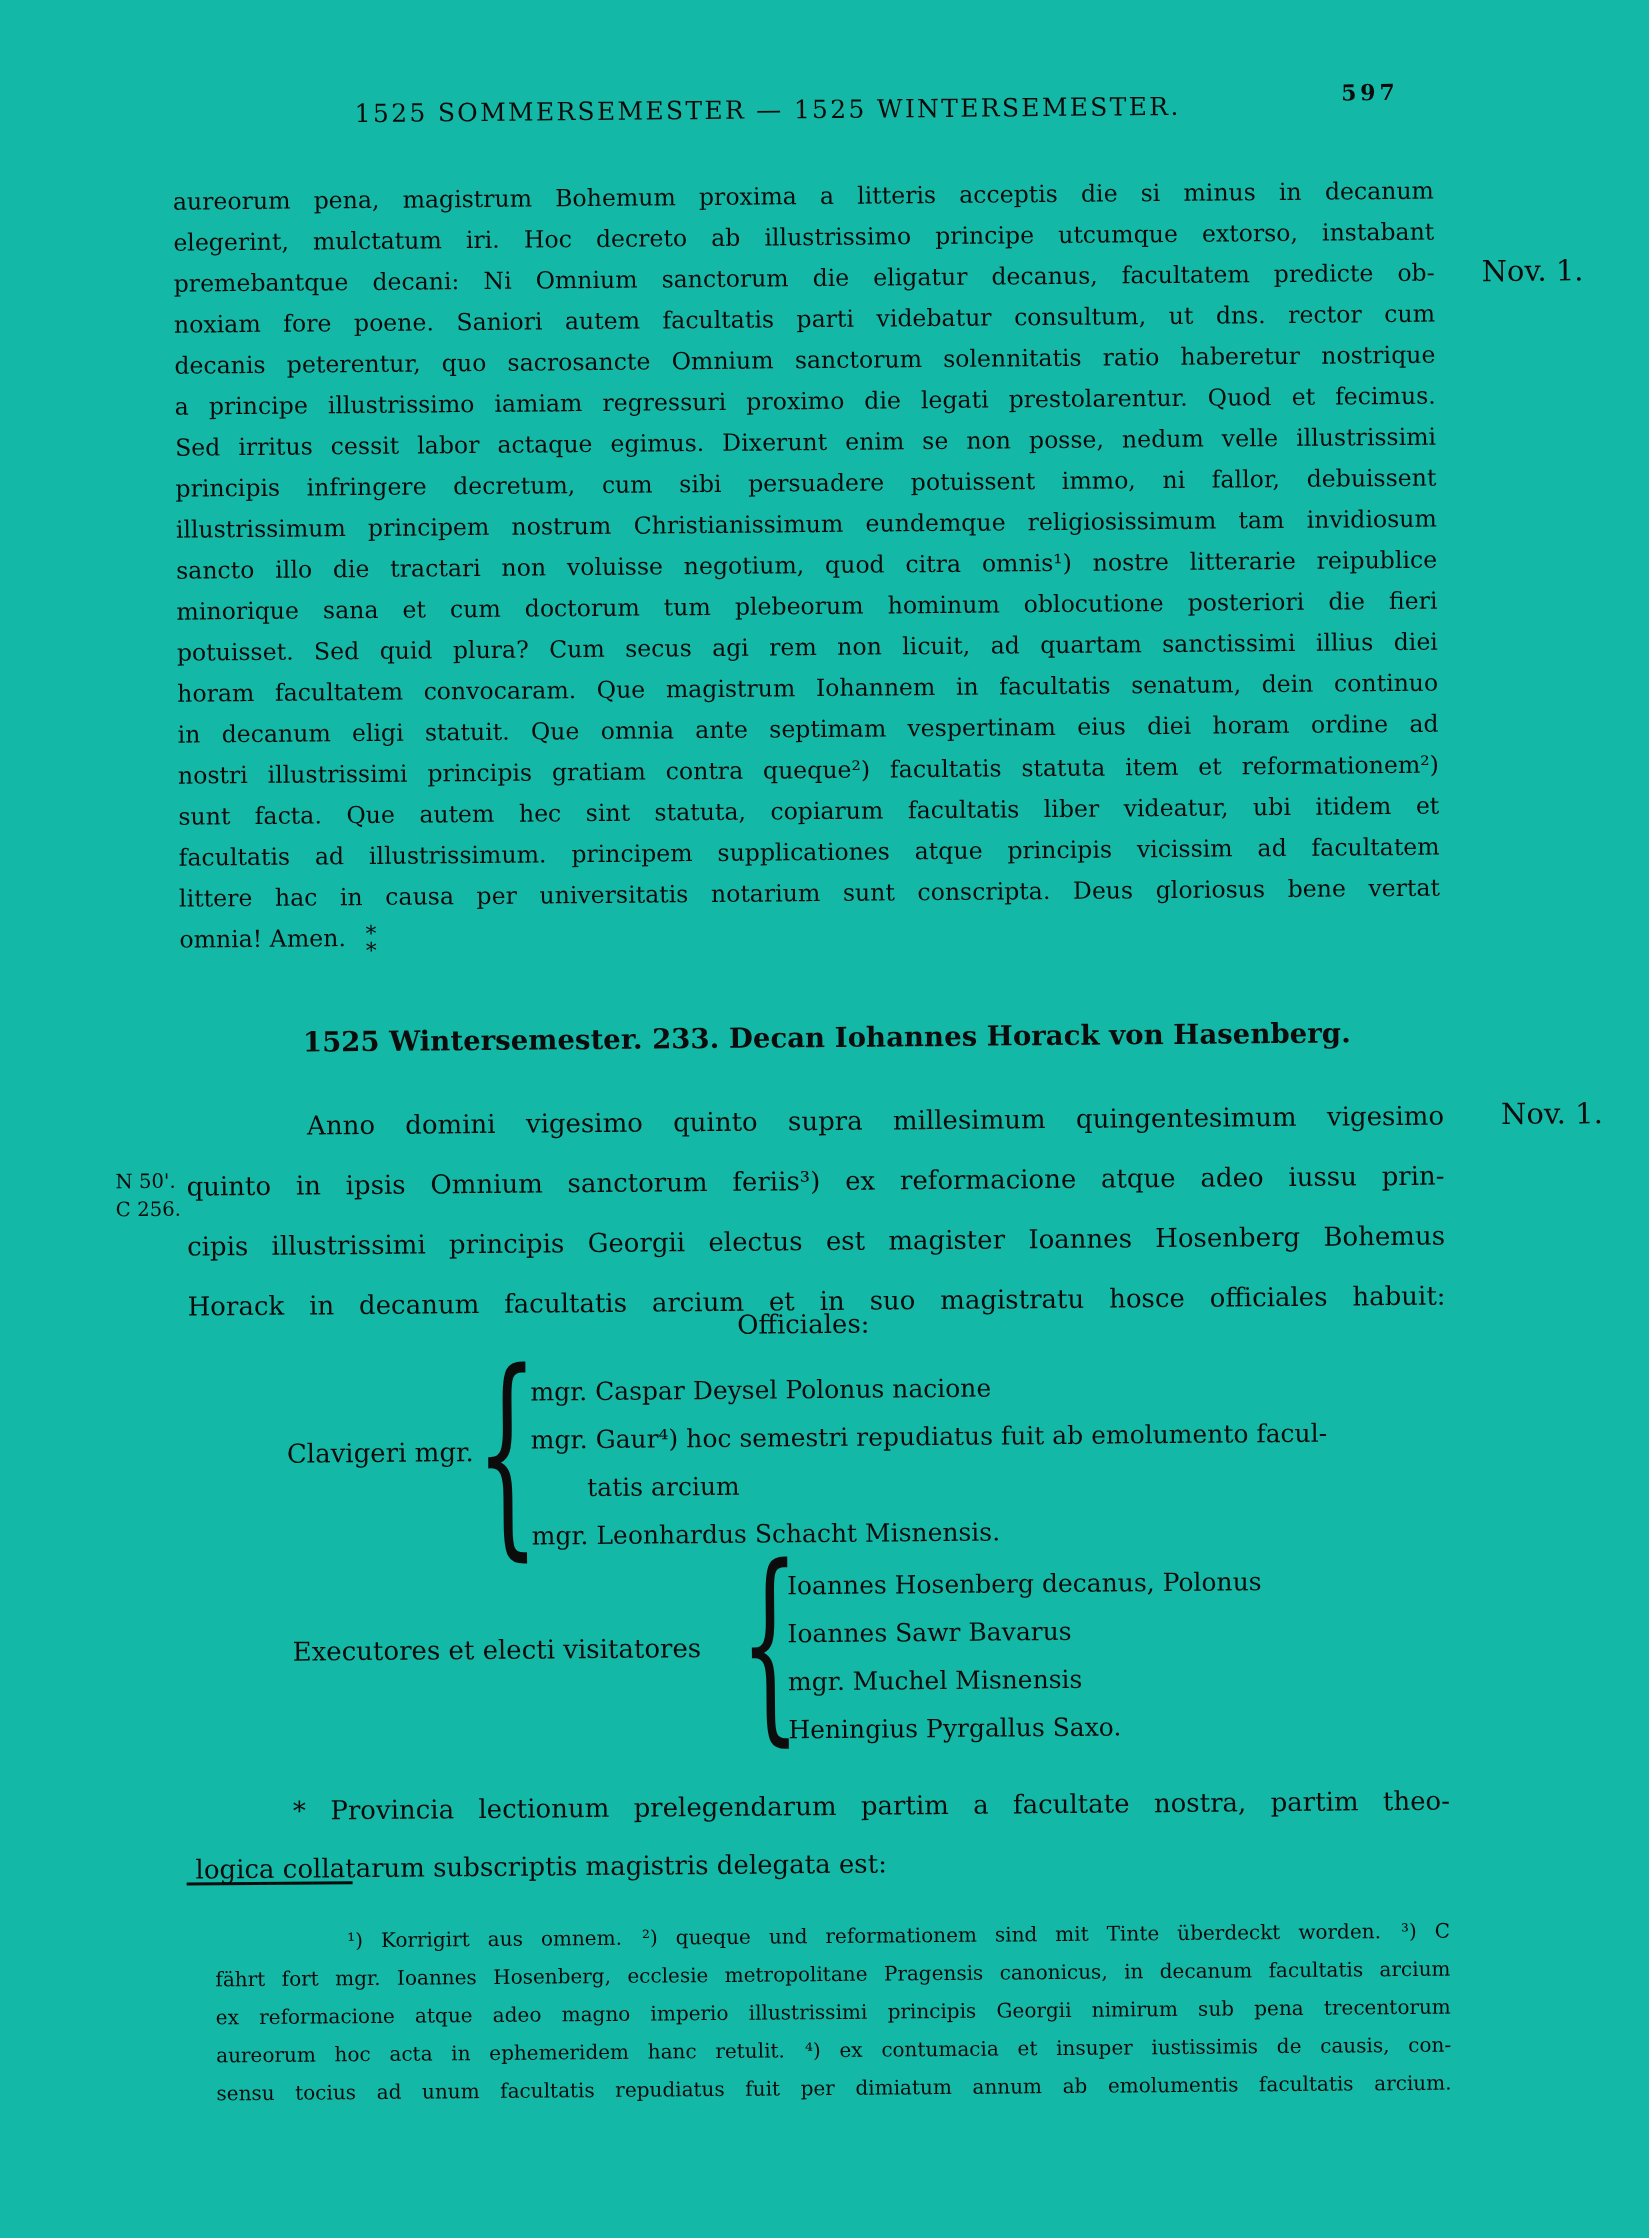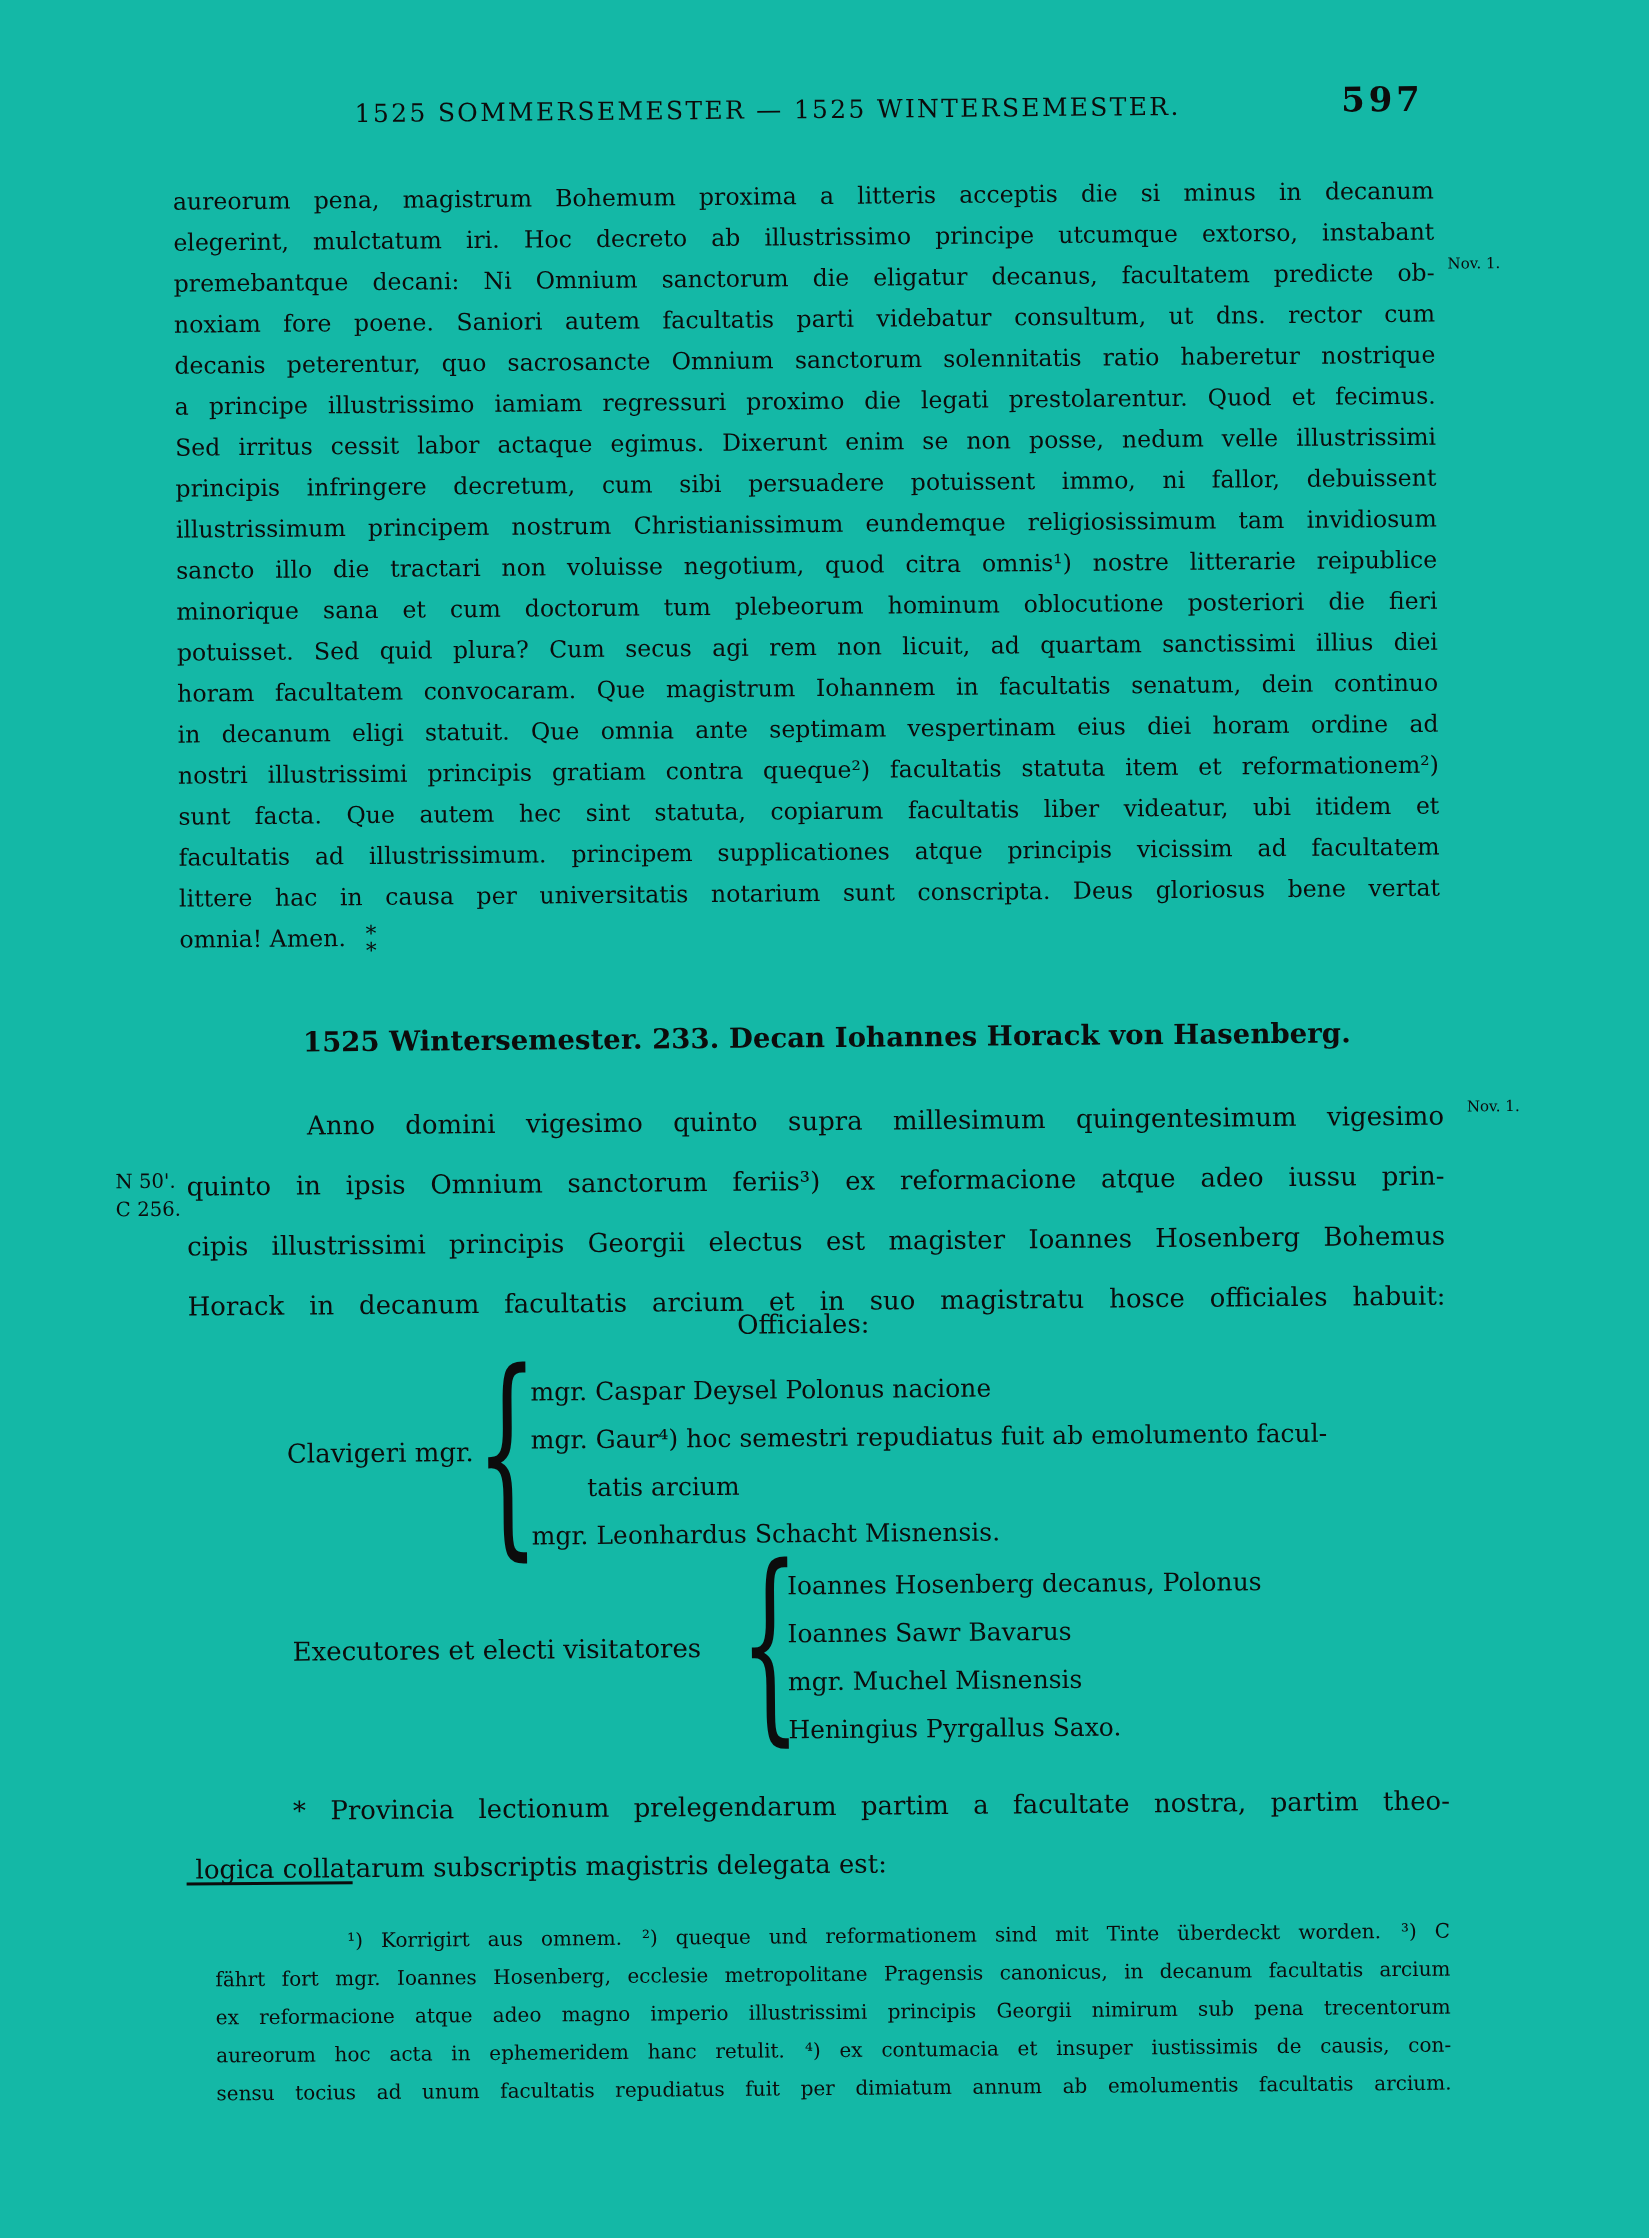--- a/index.html
+++ b/index.html
@@ -20,40 +20,40 @@
   }
   .abs { position: absolute; }
 
   .header {
     left: 177px; top: 95px; width: 1199px;
     text-align: center; font-size: 25px; letter-spacing: 2.3px;
     white-space: nowrap;
   }
   .pagenum {
     left: 1350px; top: 84px;
-    font-size: 34px; font-weight: bold; letter-spacing: 3.9px;
+    font-size: 22px; font-weight: bold; letter-spacing: 3.9px;
   }
 
   .para1 { left: 181px; top: 176px; width: 1261px; font-size: 23.6px; line-height: 41px; }
   .para2 { left: 186px; top: 1091px; width: 1258px; font-size: 26px; line-height: 60px; }
   .para3 { left: 189px; top: 1777px; width: 1255px; font-size: 26px; line-height: 58px; }
 
   .jline { text-align: justify; text-align-last: justify; text-justify: inter-word; white-space: normal; }
   .plainline { text-align: left; }
   .ind2 { text-indent: 121px; }
   .ind3 { text-indent: 98px; }
 
   .lastline { text-align: left; white-space: nowrap; }
   .astmark {
     display: inline-flex; flex-direction: column; align-items: center;
     margin-left: 12.4px; font-size: 21.4px; line-height: 17px;
     transform: translateY(6.8px); vertical-align: top;
   }
 
-  .note { font-size: 15px; white-space: nowrap; }
+  .note { font-size: 29px; white-space: nowrap; margin-left: 34px; }
   .nov1a { left: 1455px; top: 260px; }
   .nov1b { left: 1467px; top: 1103px; }
   .shelf { left: 115px; top: 1162px; font-size: 19.7px; line-height: 28px; white-space: nowrap; }
 
   .heading {
     left: 186px; top: 1021px; width: 1283px; text-align: center;
     font-size: 27.6px; font-weight: bold; white-space: nowrap;
   }
 
   .officiales { left: 174px; top: 1309px; width: 1255px; text-align: center; font-size: 26px; }

